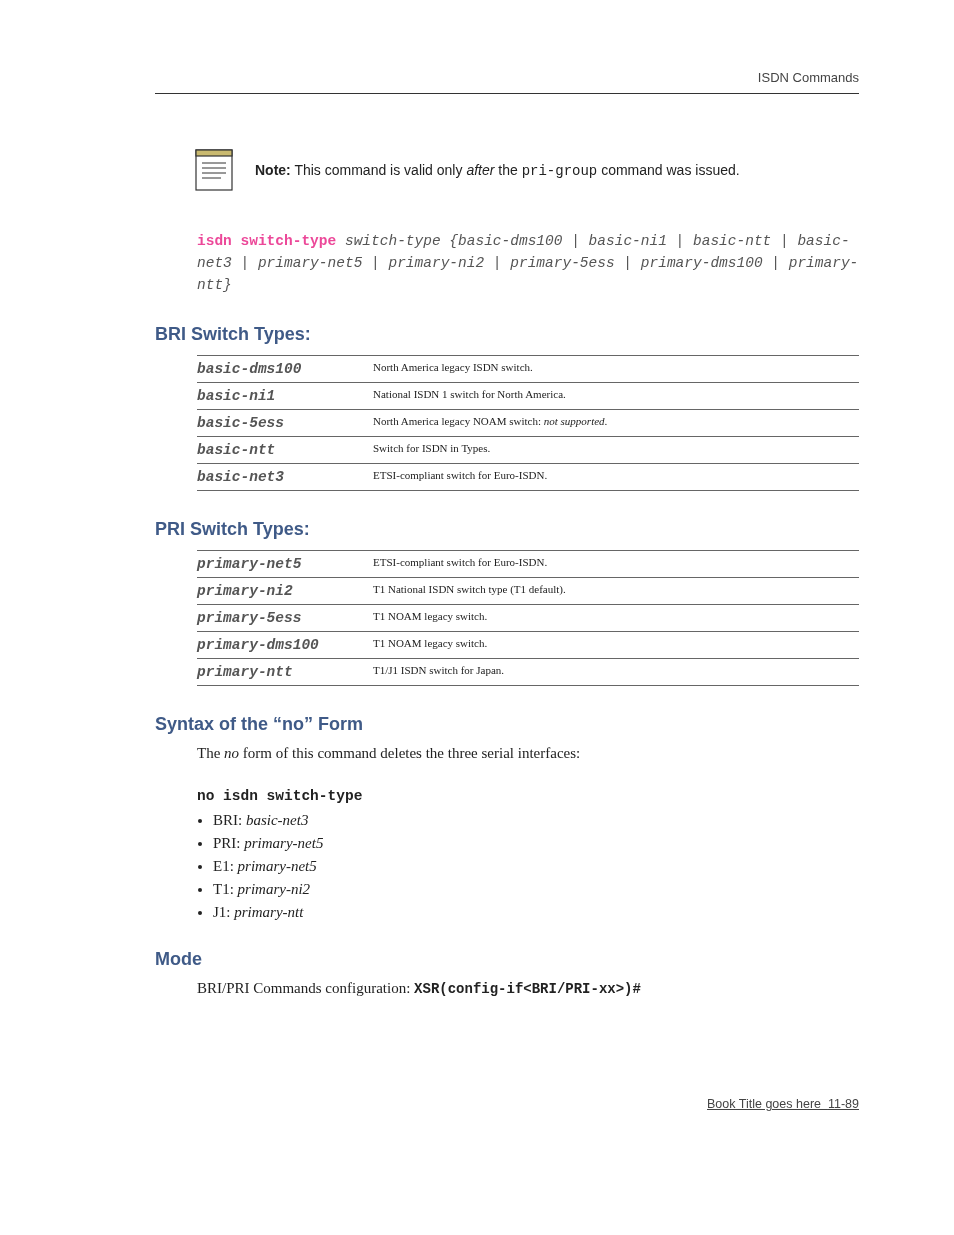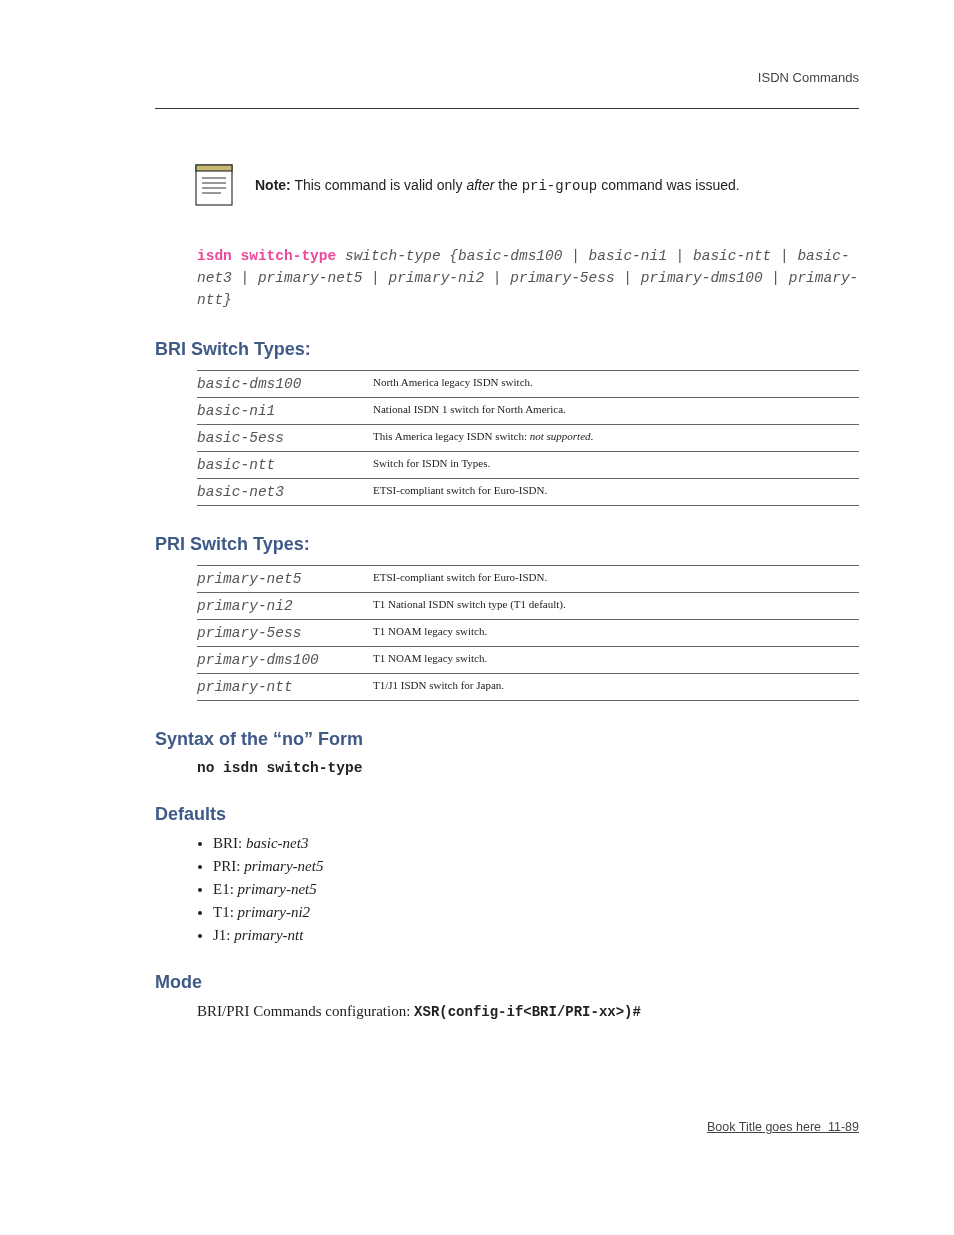--- a/index.html
+++ b/index.html
@@ -13,21 +13,21 @@
   .page {
     padding: 70px 95px 60px 155px;
     box-sizing: border-box;
     width: 954px;
   }
   .header {
     text-align: right;
     font-family: Arial, Helvetica, sans-serif;
     font-size: 13px;
     color: #444;
-    padding-bottom: 23px;
+    padding-bottom: 8px;
     border-bottom: 1px solid #333;
     margin-bottom: 55px;
   }
   .note-row {
     display: flex;
     align-items: center;
     gap: 22px;
     margin-bottom: 40px;
     margin-left: 40px;
   }
@@ -76,34 +76,35 @@
     padding: 5px 6px 5px 0;
     font-size: 11px;
     vertical-align: top;
   }
   .param-table td.code {
     font-family: 'Courier New', monospace;
     font-style: italic;
     color: #555;
     width: 170px;
     font-size: 14.5px;
+    font-weight: bold;
   }
   .param-table td .ital { font-style: italic; text-align: center; }
   .body-text {
     margin-left: 42px;
     font-size: 15px;
     margin-top: 4px;
   }
   .body-text .ital { font-style: italic; }
   .mono-line {
     margin-left: 42px;
     font-family: 'Courier New', monospace;
     font-weight: bold;
     font-size: 14.5px;
-    margin-top: 10px;
+    margin-top: 26px;
   }
   ul.defaults {
     margin: 8px 0 0 58px;
     padding: 0;
     list-style: disc;
   }
   ul.defaults li {
     font-size: 15px;
     margin: 6px 0;
   }
@@ -160,21 +161,21 @@
         <tr>
       <td class="code">basic-dms100</td>
       <td>North America legacy ISDN switch.</td>
     </tr>
     <tr>
       <td class="code">basic-ni1</td>
       <td>National ISDN 1 switch for North America.</td>
     </tr>
     <tr>
       <td class="code">basic-5ess</td>
-      <td><span>This America legacy ISDN switch: </span><span class="ital">not supported</span><span>.</span></td>
+      <td><span>North America legacy NOAM switch: </span><span class="ital">not supported</span><span>.</span></td>
     </tr>
     <tr>
       <td class="code">basic-ntt</td>
       <td>Switch for ISDN in Types.</td>
     </tr>
     <tr>
       <td class="code">basic-net3</td>
       <td>ETSI-compliant switch for Euro-ISDN.</td>
     </tr>
   </tbody>
@@ -200,23 +201,25 @@
       <td>T1 NOAM legacy switch.</td>
     </tr>
     <tr>
       <td class="code">primary-ntt</td>
       <td>T1/J1 ISDN switch for Japan.</td>
     </tr>
   </tbody>
     </table>
 
   <h2 class="section">Syntax of the “no” Form</h2>
+  <div class="body-text">
+    <span>The </span><span class="ital">no</span><span> form of this command deletes the three serial interfaces:</span>
+  </div>
   <div class="mono-line">no isdn switch-type</div>
 
-  <h2 class="section">Defaults</h2>
   <ul class="defaults">
     <li><span>BRI: </span><span class="ital">basic-net3</span></li>
     <li><span>PRI: </span><span class="ital">primary-net5</span></li>
     <li><span>E1: </span><span class="ital">primary-net5</span></li>
     <li><span>T1: </span><span class="ital">primary-ni2</span></li>
     <li><span>J1: </span><span class="ital">primary-ntt</span></li>
   </ul>
 
   <h2 class="section">Mode</h2>
   <div class="mode-text">

